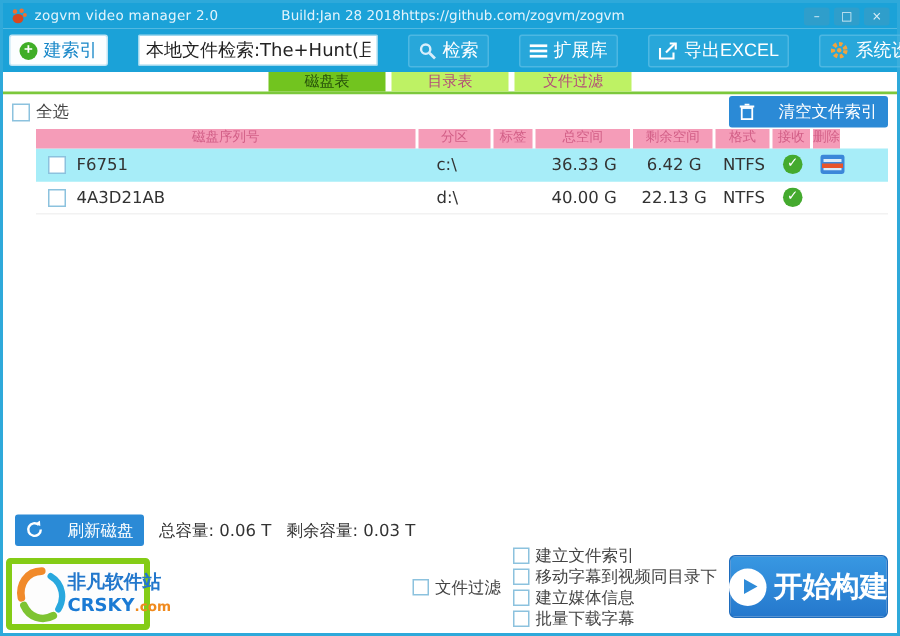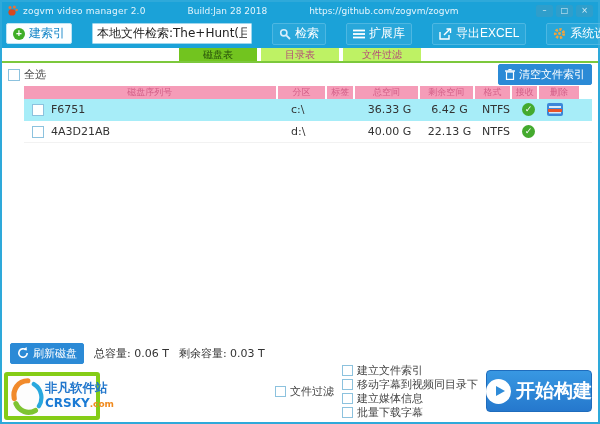--- a/index.html
+++ b/index.html
@@ -3,21 +3,21 @@
 <meta charset="utf-8">
 <style>
   * { box-sizing: border-box; margin: 0; padding: 0; }
   html,body { width:600px; height:424px; overflow:hidden; font-family:"DejaVu Sans","Liberation Sans",sans-serif; background:#fff; }
   .window { position:relative; width:600px; height:424px; border:2px solid #2ea9da; display:flex; flex-direction:column; background:#fff; }
 
   
   .titlebar { height:17px; background:#1ba2d8; display:flex; align-items:center; padding:0 5px; color:#e3f4fc; font-size:9px; flex:0 0 auto; }
   .titlebar .t-title { margin-left:5px; letter-spacing:.2px; }
   .titlebar .t-build { margin-left:42px; }
-  .titlebar .t-url { margin-left:42px; }
+  .titlebar .t-url { }
   .titlebar .spacer { flex:1; }
   .winbtn { width:17px; height:12px; margin-left:3px; background:#2f9ecb; border-radius:2px; color:#d9eef7; font-size:8px; line-height:12px; text-align:center; }
   .winbtn.min::after { content:"–"; }
   .winbtn.max::after { content:"□"; }
   .winbtn.close::after { content:"×"; }
 
   
   .toolbar { height:29px; background:#1ba2d8; display:flex; align-items:center; padding:0 4px; gap:20px; flex:0 0 auto; }
   .btn-build { height:21px; background:#fcfeff; border:1px solid #bfe4f4; border-radius:2px; color:#1787c8; font-size:12px; display:flex; align-items:center; gap:4px; padding:0 6px; white-space:nowrap; }
   .plus-ic { width:12px; height:12px; border-radius:50%; background:#3fae27; color:#fff; font-size:10px; line-height:11px; text-align:center; font-weight:bold; }
@@ -29,27 +29,27 @@
   .tabrow { height:15px; background:#fff; border-bottom:2px solid #7cc83c; display:flex; justify-content:center; gap:4px; flex:0 0 auto; }
   .tab { width:78px; height:13px; font-size:10px; line-height:13px; text-align:center; background:#bef264; color:#b44d78; }
   .tab.active { background:#72c41f; color:#27510a; }
 
   
   .content { flex:1; display:flex; flex-direction:column; position:relative; background:#fff; }
   .list-controls { height:21px; display:flex; align-items:center; padding:2px 6px 0 6px; }
   .cb { width:12px; height:12px; border:1px solid #8cc2de; background:#fff; display:inline-block; flex:0 0 auto; }
   .lbl { font-size:11px; color:#444; margin-left:4px; white-space:nowrap; }
   .list-controls .spacer { flex:1; }
-  .btn-blue { background:#2b8ad6; border:1px solid #2b8ad6; border-radius:2px; color:#fff; font-size:11px; display:flex; align-items:center; gap:4px; padding:2px 6px; white-space:nowrap; }
+  .btn-blue { background:#2b8ad6; border:1px solid #2b8ad6; border-radius:2px; color:#fff; font-size:11px; display:flex; align-items:center; gap:16px; padding:2px 6px; white-space:nowrap; }
 
   
   .tbl { margin:2px 6px 0 22px; margin-left:22px; }
   .tbl-head { display:flex; height:13px; }
   .hcell { background:#f59cb8; color:#d25f87; font-size:9px; line-height:13px; text-align:center; margin-right:2px; overflow:hidden; white-space:nowrap; }
-  .h-serial{width:253px}.h-part{width:48px}.h-label{width:26px}.h-total{width:63px}.h-free{width:53px}.h-format{width:36px}.h-recv{width:25px}.h-del{width:40px;margin-right:13px}
+  .h-serial{width:253px}.h-part{width:48px}.h-label{width:26px}.h-total{width:63px}.h-free{width:53px}.h-format{width:36px}.h-recv{width:25px}.h-del{width:18px;margin-right:13px}
   .trow { display:flex; height:22px; align-items:center; border-bottom:1px solid #f2f2f2; }
   .trow.selected { background:#a7edf8; border-bottom:1px solid #a7edf8; }
   .tcell { font-size:11px; color:#333; white-space:nowrap; overflow:hidden; }
   .c-serial{width:255px; display:flex; align-items:center; padding-left:8px; gap:7px;}
   .c-part{width:50px; padding-left:12px;}
   .c-label{width:28px}
   .c-total{width:65px; text-align:center;}
   .c-free{width:55px; text-align:center;}
   .c-format{width:38px; text-align:center;}
   .c-recv{width:27px; display:flex; justify-content:center;}

